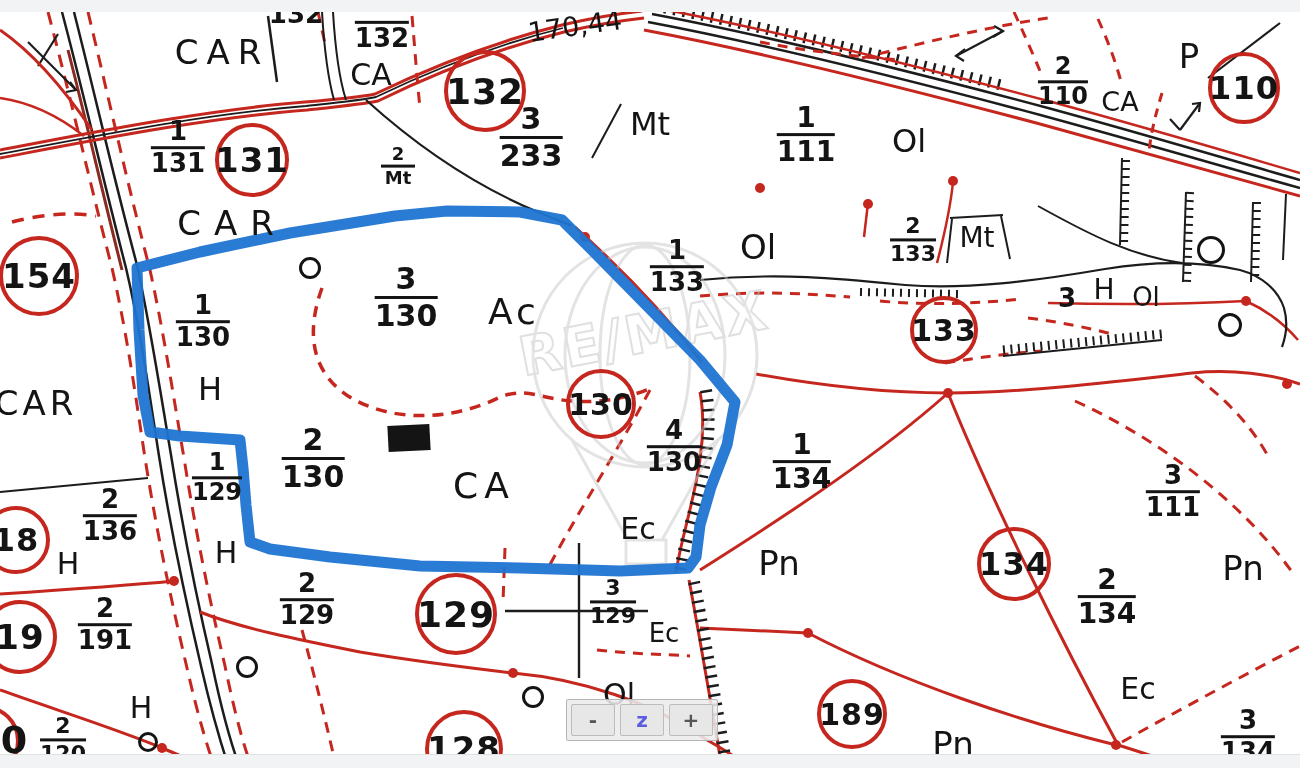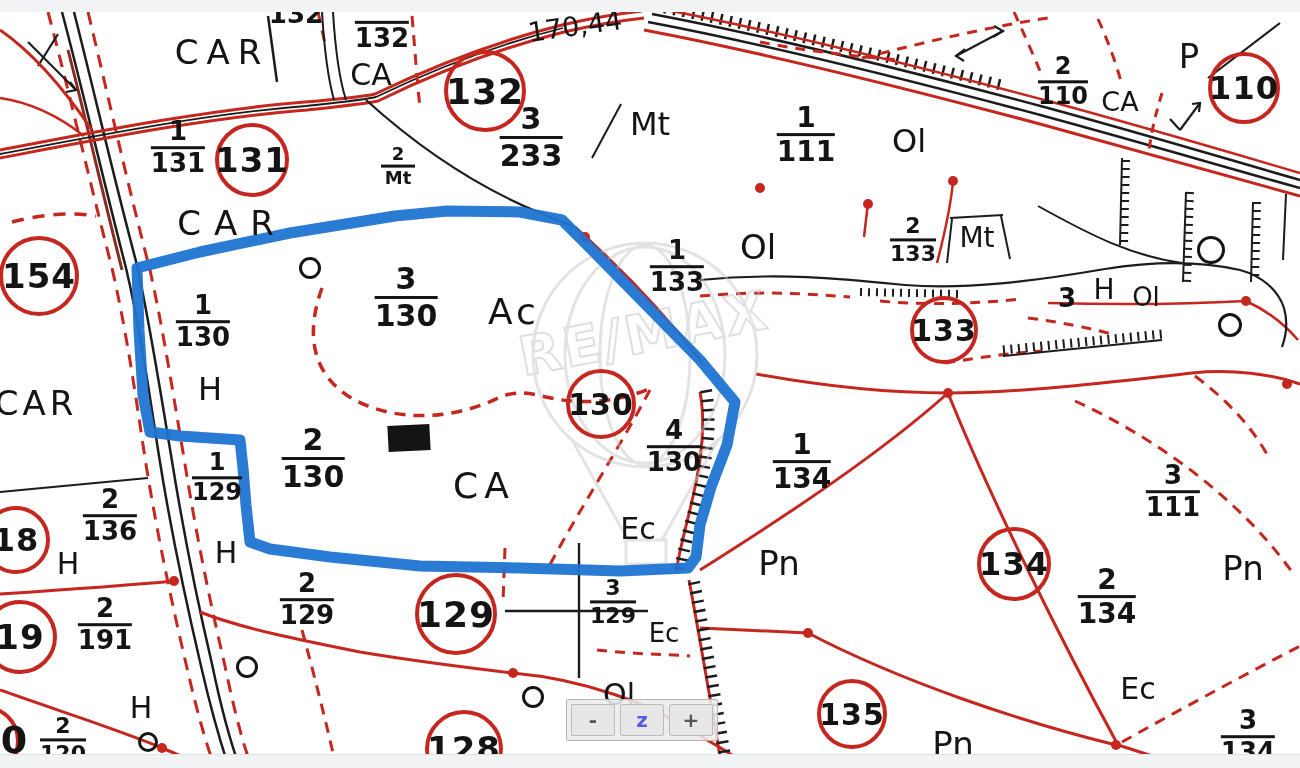--- a/index.html
+++ b/index.html
@@ -181,21 +181,21 @@
 
   <div id="labels">
     <div class="building"></div>
   <div class="pcircle" style="width: 74px; height: 74px; font-size: 36px; left: 485px; top: 91px;">132</div>
       <div class="pcircle" style="width: 66px; height: 66px; font-size: 34px; left: 252px; top: 160px;">131</div>
       <div class="pcircle" style="width: 64px; height: 64px; font-size: 32px; left: 1244px; top: 88px;">110</div>
       <div class="pcircle" style="width: 72px; height: 72px; font-size: 34px; left: 39px; top: 276px;">154</div>
       <div class="pcircle" style="width: 62px; height: 62px; font-size: 30px; left: 601px; top: 404px;">130</div>
       <div class="pcircle" style="width: 60px; height: 60px; font-size: 30px; left: 944px; top: 330px;">133</div>
       <div class="pcircle" style="width: 66px; height: 66px; font-size: 32px; left: 1014px; top: 564px;">134</div>
-      <div class="pcircle" style="width: 62px; height: 62px; font-size: 30px; left: 852px; top: 714px;">135</div>
+      <div class="pcircle" style="width: 62px; height: 62px; font-size: 30px; left: 852px; top: 714px;">189</div>
       <div class="pcircle" style="width: 74px; height: 74px; font-size: 36px; left: 456px; top: 614px;">129</div>
       <div class="pcircle" style="width: 70px; height: 70px; font-size: 34px; left: 464px; top: 749px;">128</div>
       <div class="pcircle" style="width: 60px; height: 60px; font-size: 32px; left: 16px; top: 540px;">18</div>
       <div class="pcircle" style="width: 66px; height: 66px; font-size: 34px; left: 20px; top: 637px;">19</div>
       <div class="pcircle" style="width: 64px; height: 64px; font-size: 34px; left: -16px; top: 741px;"></div>
       <div class="frac" style="font-size: 26px; left: 178px; top: 148px;">
         <span class="num">1</span>
         <span class="den">131</span>
       </div>
       <div class="frac" style="font-size: 26px; left: 382px; top: 36px;">

